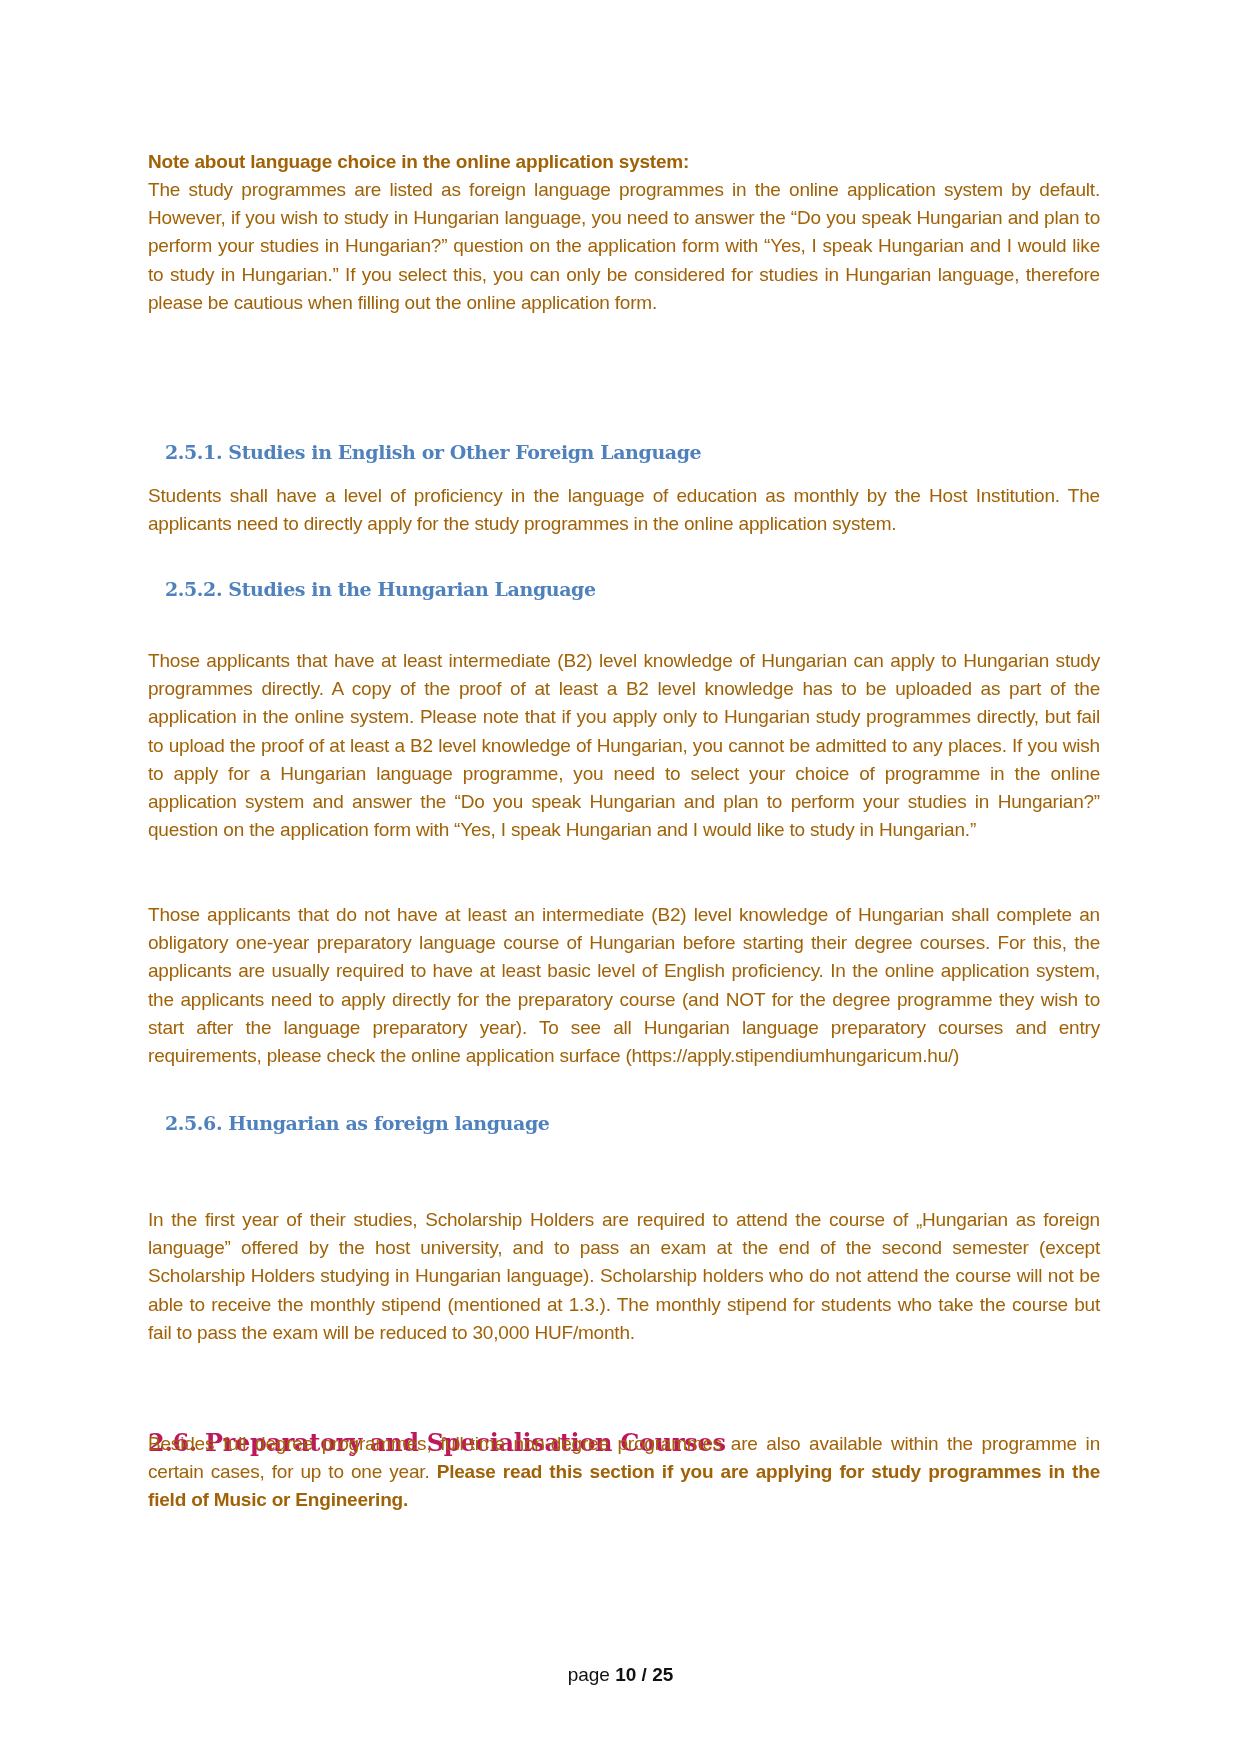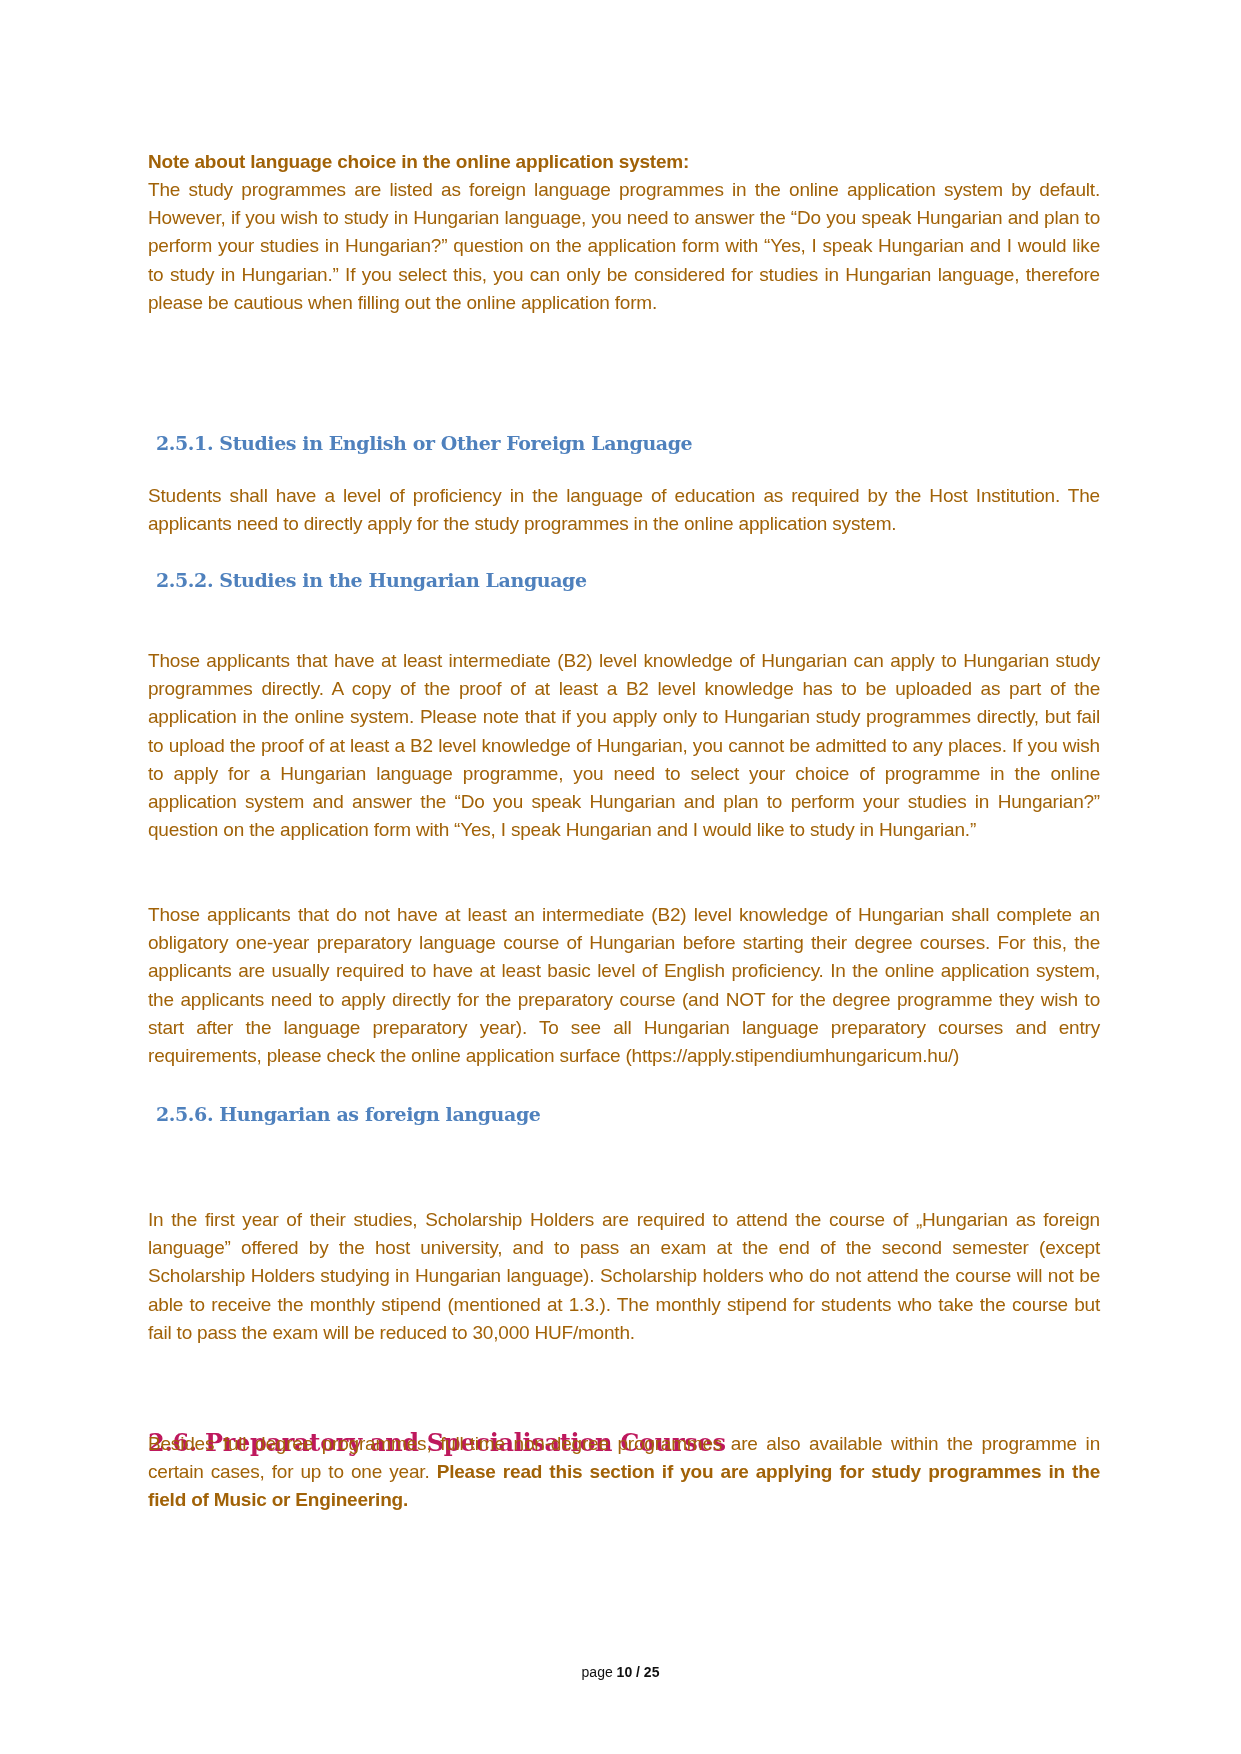--- a/index.html
+++ b/index.html
@@ -8,42 +8,42 @@
     position: absolute; left: 148px; width: 952px;
     font-family: "Liberation Sans", sans-serif;
     font-size: 19px; line-height: 28.2px; color: #a16207;
     text-align: justify; margin: 0;
     letter-spacing: -0.2px;
   }
   .bold { font-weight: bold; }
   .h3 {
     position: absolute; left: 148px;
     font-family: "DejaVu Serif", serif; font-weight: bold;
-    font-size: 19px; color: #4f81bd; margin: 8px; letter-spacing: -0.4px; text-align: center;
+    font-size: 19px; color: #4f81bd; margin: 17px; letter-spacing: -0.4px; text-align: center;
   }
   .h2 {
     position: absolute; left: 148px;
     font-family: "DejaVu Serif", serif; font-weight: bold;
     font-size: 24px; color: #be185d; margin: 0; letter-spacing: -0.3px;
   }
   .footer {
     position: absolute; top: 1664px; left: 0; width: 1241px; text-align: center;
-    font-family: "Liberation Sans", sans-serif; font-size: 14px; color: #111;
+    font-family: "Liberation Sans", sans-serif; font-size: 19px; color: #111;
   }
 </style>
 </head>
 <body>
 
 <div>
 
   <p class="p bold" style="top:148px;">Note about language choice in the online application system:</p>
   <p class="p" style="top:176px;">The study programmes are listed as foreign language programmes in the online application system by default. However, if you wish to study in Hungarian language, you need to answer the “Do you speak Hungarian and plan to perform your studies in Hungarian?” question on the application form with “Yes, I speak Hungarian and I would like to study in Hungarian.” If you select this, you can only be considered for studies in Hungarian language, therefore please be cautious when filling out the online application form.</p>
 
   <h3 class="h3" style="top:424px;">2.5.1. Studies in English or Other Foreign Language</h3>
-  <p class="p" style="top:482px;">Students shall have a level of proficiency in the language of education as required by the Host Institution. The applicants need to directly apply for the study programmes in the online application system.</p>
+  <p class="p" style="top:482px;">Students shall have a level of proficiency in the language of education as monthly by the Host Institution. The applicants need to directly apply for the study programmes in the online application system.</p>
 
   <h3 class="h3" style="top:561px;">2.5.2. Studies in the Hungarian Language</h3>
   <p class="p" style="top:647px;">Those applicants that have at least intermediate (B2) level knowledge of Hungarian can apply to Hungarian study programmes directly. A copy of the proof of at least a B2 level knowledge has to be uploaded as part of the application in the online system. Please note that if you apply only to Hungarian study programmes directly, but fail to upload the proof of at least a B2 level knowledge of Hungarian, you cannot be admitted to any places. If you wish to apply for a Hungarian language programme, you need to select your choice of programme in the online application system and answer the “Do you speak Hungarian and plan to perform your studies in Hungarian?” question on the application form with “Yes, I speak Hungarian and I would like to study in Hungarian.”</p>
   <p class="p" style="top:901px;">Those applicants that do not have at least an intermediate (B2) level knowledge of Hungarian shall complete an obligatory one-year preparatory language course of Hungarian before starting their degree courses. For this, the applicants are usually required to have at least basic level of English proficiency. In the online application system, the applicants need to apply directly for the preparatory course (and NOT for the degree programme they wish to start after the language preparatory year). To see all Hungarian language preparatory courses and entry requirements, please check the online application surface (https://apply.stipendiumhungaricum.hu/)</p>
 
   <h3 class="h3" style="top:1095px;">2.5.6. Hungarian as foreign language</h3>
   <p class="p" style="top:1206px;">In the first year of their studies, Scholarship Holders are required to attend the course of „Hungarian as foreign language” offered by the host university, and to pass an exam at the end of the second semester (except Scholarship Holders studying in Hungarian language). Scholarship holders who do not attend the course will not be able to receive the monthly stipend (mentioned at 1.3.). The monthly stipend for students who take the course but fail to pass the exam will be reduced to 30,000 HUF/month.</p>
 
   <h2 class="h2" style="top:1428px;">2.6. Preparatory and Specialisation Courses</h2>
   <p class="p" style="top:1430px;"><span>Besides full degree programmes, full-time non-degree programmes are also available within the programme in certain cases, for up to one year. </span><span class="bold">Please read this section if you are applying for study programmes in the field of Music or Engineering.</span></p>

